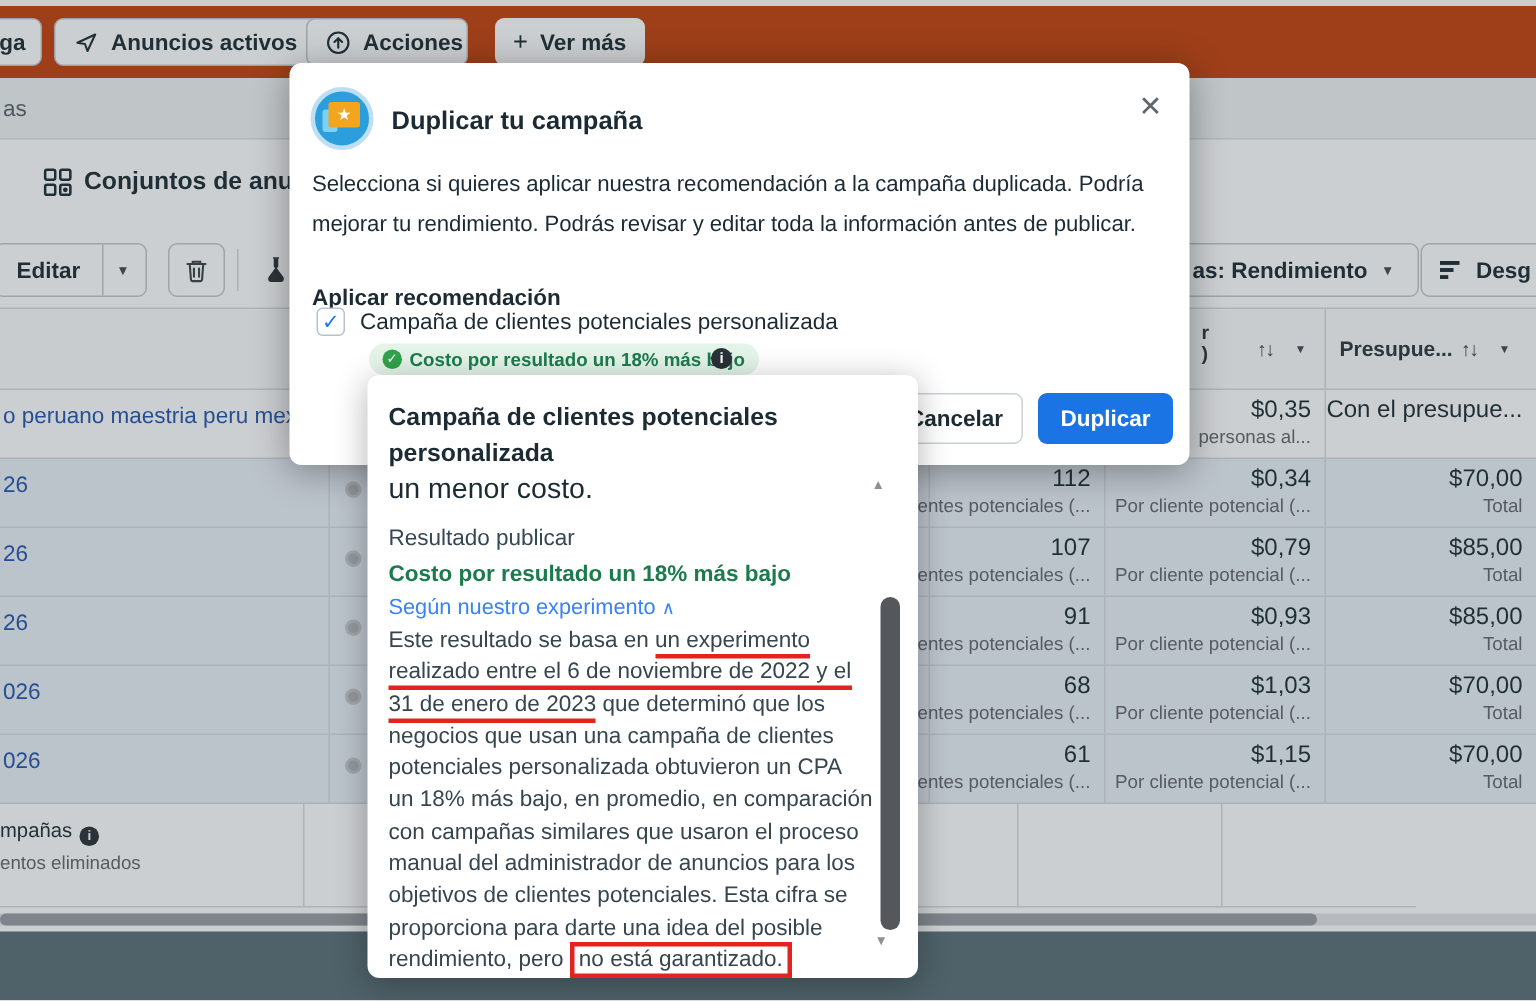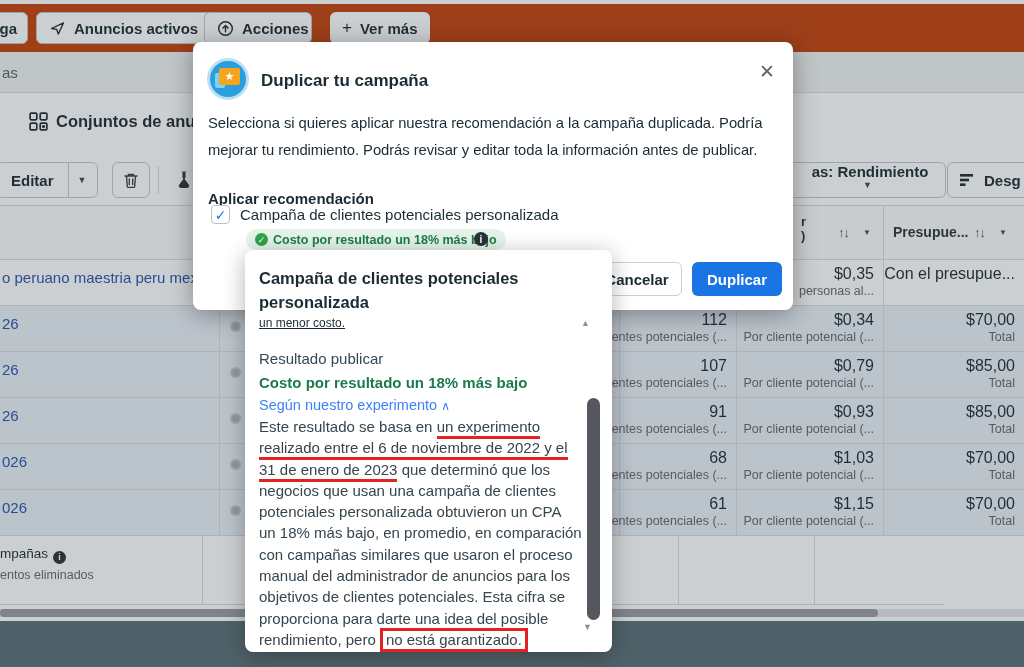--- a/index.html
+++ b/index.html
@@ -73,21 +73,21 @@
             color:#fff;font-size:10px;font-weight:700;display:flex;align-items:center;justify-content:center;}
   .mbtn{position:absolute;top:220px;width:90px;height:34px;border-radius:6px;font-size:15px;font-weight:700;
         display:flex;align-items:center;justify-content:center;cursor:pointer;}
   .mbtn.cancel{left:399px;background:#fff;border:1px solid #ccd0d5;color:var(--ink);}
   .mbtn.dup{left:499px;background:var(--blue);color:#fff;border:none;}
 
   
   .tooltip{position:absolute;left:245px;top:250px;width:367px;height:402px;background:#fff;border-radius:8px;
            box-shadow:0 4px 22px rgba(0,0,0,.3);z-index:20;overflow:hidden;}
   .ttitle{position:absolute;left:14px;top:16px;font-size:16.5px;line-height:24px;font-weight:700;color:var(--ink);}
-  .tscrolled{position:absolute;left:14px;top:66px;font-size:12px;color:var(--ink);text-decoration:underline;}
+  .tscrolled{position:absolute;left:14px;top:66px;font-size:19px;color:var(--ink);}
   .theadg{position:absolute;left:14px;top:100px;font-size:15px;color:#344854;}
   .tgreen{position:absolute;left:14px;top:124px;font-size:15px;font-weight:700;color:#1c7b4d;}
   .texp{position:absolute;left:14px;top:147px;font-size:14.5px;color:#3b82f6;}
   .tlines{position:absolute;left:14px;top:168px;}
   .tline{height:21.3px;font-size:15px;color:#36454e;white-space:nowrap;}
   .seg-redline{border-bottom:3px solid var(--red);padding-bottom:1px;}
   .seg-redbox{border:3px solid var(--red);padding:0 3px 1px 3px;}
   .tsb-up{position:absolute;left:336px;top:68px;font-size:9px;color:#8d9196;}
   .tsb-thumb{position:absolute;left:342px;top:148px;width:13px;height:222px;border-radius:7px;background:#54585c;}
   .tsb-down{position:absolute;left:338px;top:372px;font-size:9px;color:#8d9196;}
@@ -159,21 +159,21 @@
               <path d="M2 4 h12 M5.5 4 V2.5 h5 V4 M3.5 4 l.8 10.5 a1 1 0 0 0 1 .9 h5.4 a1 1 0 0 0 1-.9 L12.5 4 M6.3 7 v5.5 M9.7 7 v5.5" fill="none" stroke="#3a4249" stroke-width="1.4" stroke-linecap="round"></path>
             </svg>
         </span>
       </div>
       <div class="vdiv" style="left:158px;"></div>
       <span class="abs" style="left:174px;top:20px;">
         <svg width="20" height="20" viewBox="0 0 20 20">
             <path d="M8 2 h4 M9 2.5 v5 L14.5 15 a1.6 1.6 0 0 1 -1.4 2.5 h-6.2 a1.6 1.6 0 0 1 -1.4 -2.5 L11 7.5 v-5" fill="#2c3338" stroke="#2c3338" stroke-width="1"></path>
           </svg>
       </span>
-      <div class="btn2" style="left:780px;width:166px;flex-direction:column;">
+      <div class="btn2" style="left:780px;width:166px;">
         <span style="padding-left:14px;" class="nowrap">as: Rendimiento</span>
         <span style="padding:0 0 0 9px;font-size:9px;color:#434a52;">▼</span>
       </div>
       <div class="btn2" style="left:947px;width:100px;gap:9px;padding-left:11px;">
         <span>
           <svg width="16" height="16" viewBox="0 0 16 16">
               <rect x="1" y="2" width="13" height="2.6" fill="#1c2b33"></rect>
               <rect x="1" y="6.7" width="9" height="2.6" fill="#1c2b33"></rect>
               <rect x="1" y="11.4" width="5.5" height="2.6" fill="#1c2b33"></rect>
             </svg>

